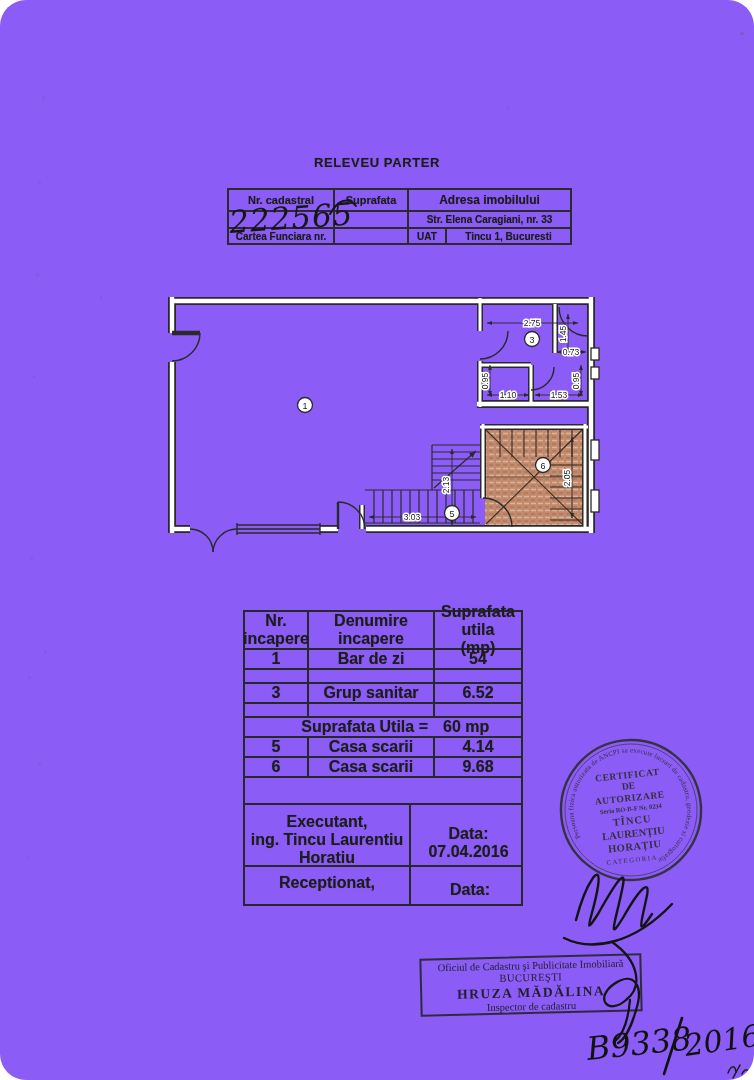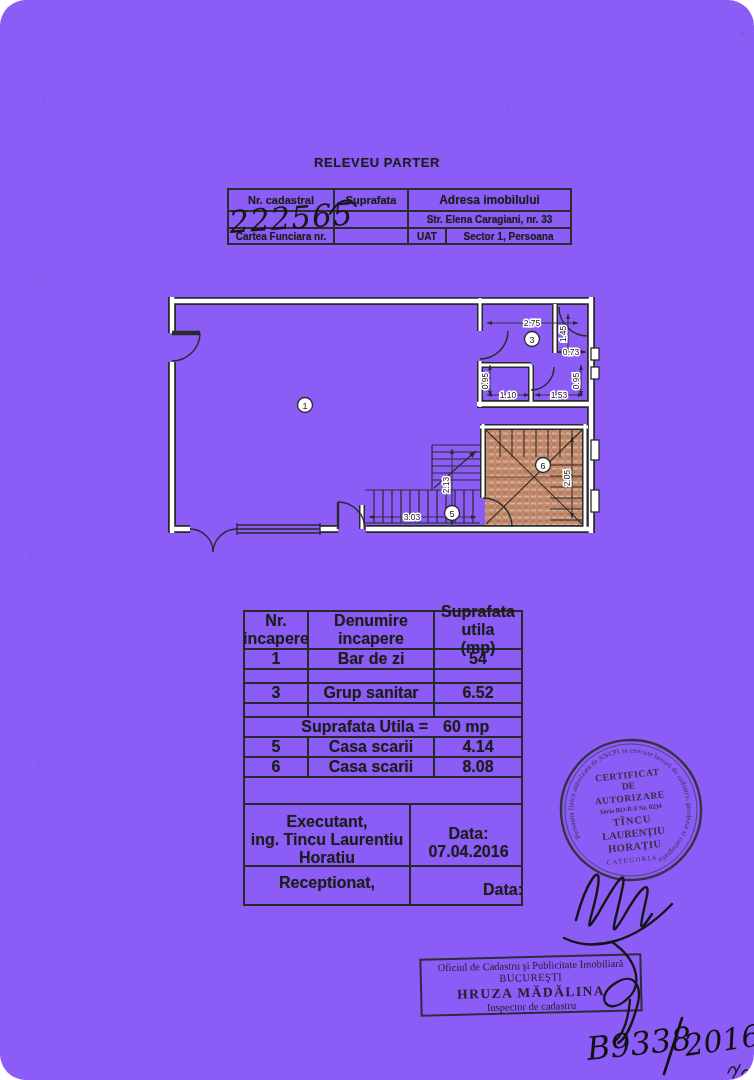--- a/index.html
+++ b/index.html
@@ -54,21 +54,21 @@
     </div>
     <div class="hrow" style="height:17px;">
       <div class="hcell" style="width:106px;"></div>
       <div class="hcell" style="width:74px;"></div>
       <div class="hcell last" style="flex:1;font-size:10px;text-align:right;">Str. Elena Caragiani, nr. 33</div>
     </div>
     <div class="hrow r-last" style="height:14px;">
       <div class="hcell" style="width:106px;font-size:10px;">Cartea Funciara nr.</div>
       <div class="hcell" style="width:74px;"></div>
       <div class="hcell" style="width:38px;font-size:10px;">UAT</div>
-      <div class="hcell last" style="flex:1;font-size:10px;">Sector 1, Persoana</div>
+      <div class="hcell last" style="flex:1;font-size:10px;">Tincu 1, Bucuresti</div>
     </div>
   </div>
 
   <svg style="position:absolute;left:226px;top:194px;" width="150" height="54" viewBox="0 0 150 54">
     <text x="4" y="39" font-family="DejaVu Serif, serif" font-style="italic" font-size="31" fill="#161616" letter-spacing="1" transform="rotate(-4 4 39)">222565</text>
     <path d="M 104,20 C 112,6 122,2 130,12" stroke="#161616" stroke-width="2" fill="none" stroke-linecap="round"></path>
   </svg>
 
   <svg id="floor-plan" style="position:absolute;left:160px;top:285px;" width="440" height="290" viewBox="0 0 440 290">
     <defs>
@@ -275,37 +275,37 @@
       <span style="padding-left:15px;">60 mp</span>
     </div>
     <div class="tr" style="height:20px;">
       <div class="td c1">5</div>
       <div class="td c2">Casa scarii</div>
       <div class="td c3 last">4.14</div>
     </div>
     <div class="tr" style="height:20px;">
       <div class="td c1">6</div>
       <div class="td c2">Casa scarii</div>
-      <div class="td c3 last">8.08</div>
+      <div class="td c3 last">9.68</div>
     </div>
     <div class="tr" style="height:27px;">
       <div class="td c1" style="border-right:none;"></div>
       <div class="td c2" style="border-right:none;"></div>
       <div class="td c3 last"></div>
     </div>
     <div class="tr" style="height:62px;">
       <div class="td" style="width:166px;flex-direction:column;justify-content:flex-start;padding-top:8px;">
         <div>Executant,</div>
         <div>ing. Tincu Laurentiu Horatiu</div>
       </div>
       <div class="td c3 last" style="position:relative;">
         <span style="position:absolute;left:5px;bottom:4px;">Data: 07.04.2016</span>
       </div>
     </div>
-    <div class="tr" style="height:37px;gap:33px;">
+    <div class="tr" style="height:37px;">
       <div class="td" style="width:166px;align-items:flex-start;padding-top:7px;">
         <span>Receptionat,</span>
       </div>
       <div class="td c3 last" style="position:relative;">
         <span style="position:absolute;left:5px;bottom:5px;padding-left:34px;">Data:</span>
       </div>
     </div>
   </div>
 
   <svg style="position:absolute;left:556px;top:732px;" width="152" height="158" viewBox="0 0 152 158">

